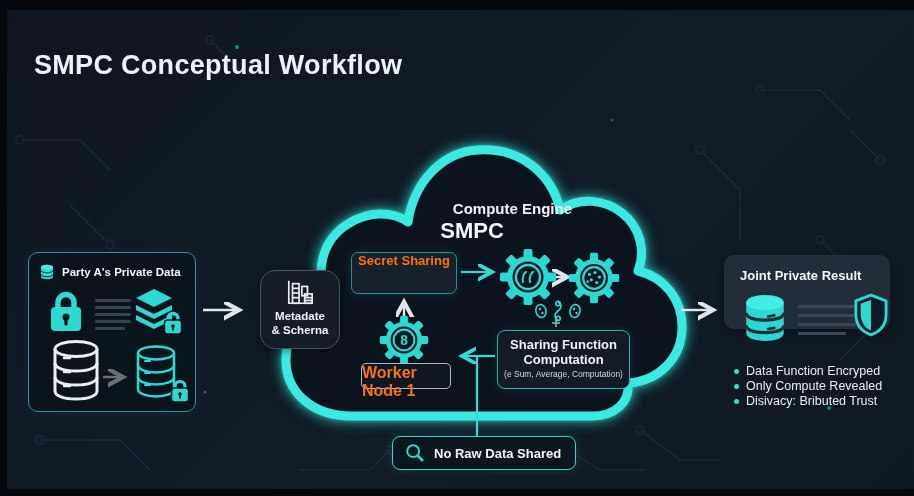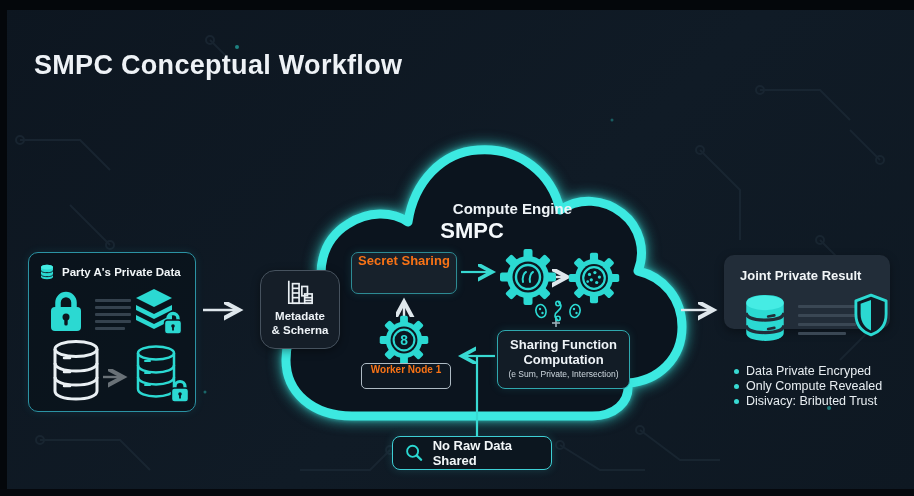--- a/index.html
+++ b/index.html
@@ -29,27 +29,27 @@
   .meta-box .l{font-size:11.5px;font-weight:700;color:#eef3f7;line-height:14px;}
   
   .cloud-title{left:372px;top:182px;width:200px;text-align:center;font-size:22px;font-weight:700;color:#f4f8fb;margin-top:36px;}
   .cloud-sub{left:372px;top:200px;width:200px;text-align:right;font-size:15px;font-weight:700;color:#eef3f7;}
   
   .node{border-radius:7px;display:flex;align-items:flex-start;justify-content:center;
     font-weight:700;color:#f97316;}
   .secret-box{left:351px;top:252px;width:104px;height:40px;background:#17212b;border:1px solid #2d8b94;font-size:13px;
     box-shadow:0 0 8px rgba(45,170,180,.18);}
   .worker-box{left:361px;top:363px;width:88px;height:24px;background:#0e1822;border:1px solid #aebbc4;
-    font-size:10px;border-radius:5px;}
+    font-size:16px;border-radius:5px;}
   .sfc-box{left:497px;top:330px;width:131px;height:57px;background:#121c26;border:1px solid #2fa8ae;
     border-radius:8px;text-align:center;box-shadow:0 0 8px rgba(47,168,174,.18);}
   .sfc-box .l1{font-size:13px;font-weight:700;margin-top:6px;line-height:15px;}
   .sfc-box .l2{font-size:13px;font-weight:700;line-height:15px;}
   .sfc-box .sub{font-size:8.5px;color:#cfd9e0;margin-top:2px;}
-  .noraw-box{left:392px;top:436px;width:160px;height:34px;background:#0c161f;border:1.5px solid #3ecfd4;
+  .noraw-box{left:392px;top:436px;width:184px;height:34px;background:#0c161f;border:1.5px solid #3ecfd4;
     border-radius:8px;display:flex;align-items:center;gap:9px;padding-left:12px;box-sizing:border-box;
     box-shadow:0 0 10px rgba(62,207,212,.2);}
   .noraw-box .t{font-size:13px;font-weight:700;color:#f2f6f8;}
   
   .result-panel{left:724px;top:255px;width:166px;height:74px;background:#222d39;border-radius:10px;
     box-shadow:0 3px 10px rgba(0,0,0,.35);}
   .result-title{position:absolute;left:16px;top:13px;font-size:13px;font-weight:700;color:#f2f6f8;}
   .bullets{left:734px;top:364px;width:180px;}
   .bullet-row{display:flex;align-items:flex-start;gap:7px;height:15px;}
   .bullet-dot{width:5px;height:5px;border-radius:50%;background:#38d9d2;margin-top:5px;flex:none;}
@@ -360,21 +360,21 @@
     <text y="6" text-anchor="middle" font-size="16" font-weight="bold" fill="#2bd9d2" font-family="Liberation Sans, sans-serif">8</text>
   </svg>
 
   <div class="abs node worker-box">
     <span>Worker Node 1</span>
   </div>
 
   <div class="abs sfc-box">
     <div class="l1">Sharing Function</div>
     <div class="l2">Computation</div>
-    <div class="sub">(e Sum, Private, Intersection)</div>
+    <div class="sub">(e Sum, Average, Computation)</div>
   </div>
 
   <div class="abs noraw-box">
     <svg width="20" height="20" viewBox="0 0 22 22">
       <circle cx="9" cy="9" r="6.5" fill="none" stroke="#2bd9d2" stroke-width="2.2"></circle>
       <line x1="14" y1="14" x2="19" y2="19" stroke="#2bd9d2" stroke-width="2.8" stroke-linecap="round"></line>
     </svg>
     <span class="t">No Raw Data Shared</span>
   </div>
 
@@ -395,21 +395,21 @@
     <div class="hline" style="left:74px;top:77px;width:48px;height:3px;background:#3a4754"></div>
     <svg class="abs" style="left:130px;top:36px" width="34" height="48" viewBox="0 0 36 46">
       <path d="M18,2 L34,8 V22 C34,34 27,41 18,44 C9,41 2,34 2,22 V8 Z" fill="#101a24" stroke="#2bd9d2" stroke-width="3" stroke-linejoin="round"></path>
       <path d="M18,7 L7,11 V22 C7,31 12,37 18,39.5 Z" fill="#2bd9d2"></path>
     </svg>
   </div>
 
   <div class="abs bullets">
     <div class="bullet-row">
       <span class="bullet-dot"></span>
-      <span class="bullet-text">Data Private Encryped</span>
+      <span class="bullet-text">Data Function Encryped</span>
     </div>
     <div class="bullet-row">
       <span class="bullet-dot"></span>
       <span class="bullet-text">Only Compute Revealed</span>
     </div>
     <div class="bullet-row">
       <span class="bullet-dot"></span>
       <span class="bullet-text">Disivacy: Bributed Trust</span>
     </div>
   </div>

